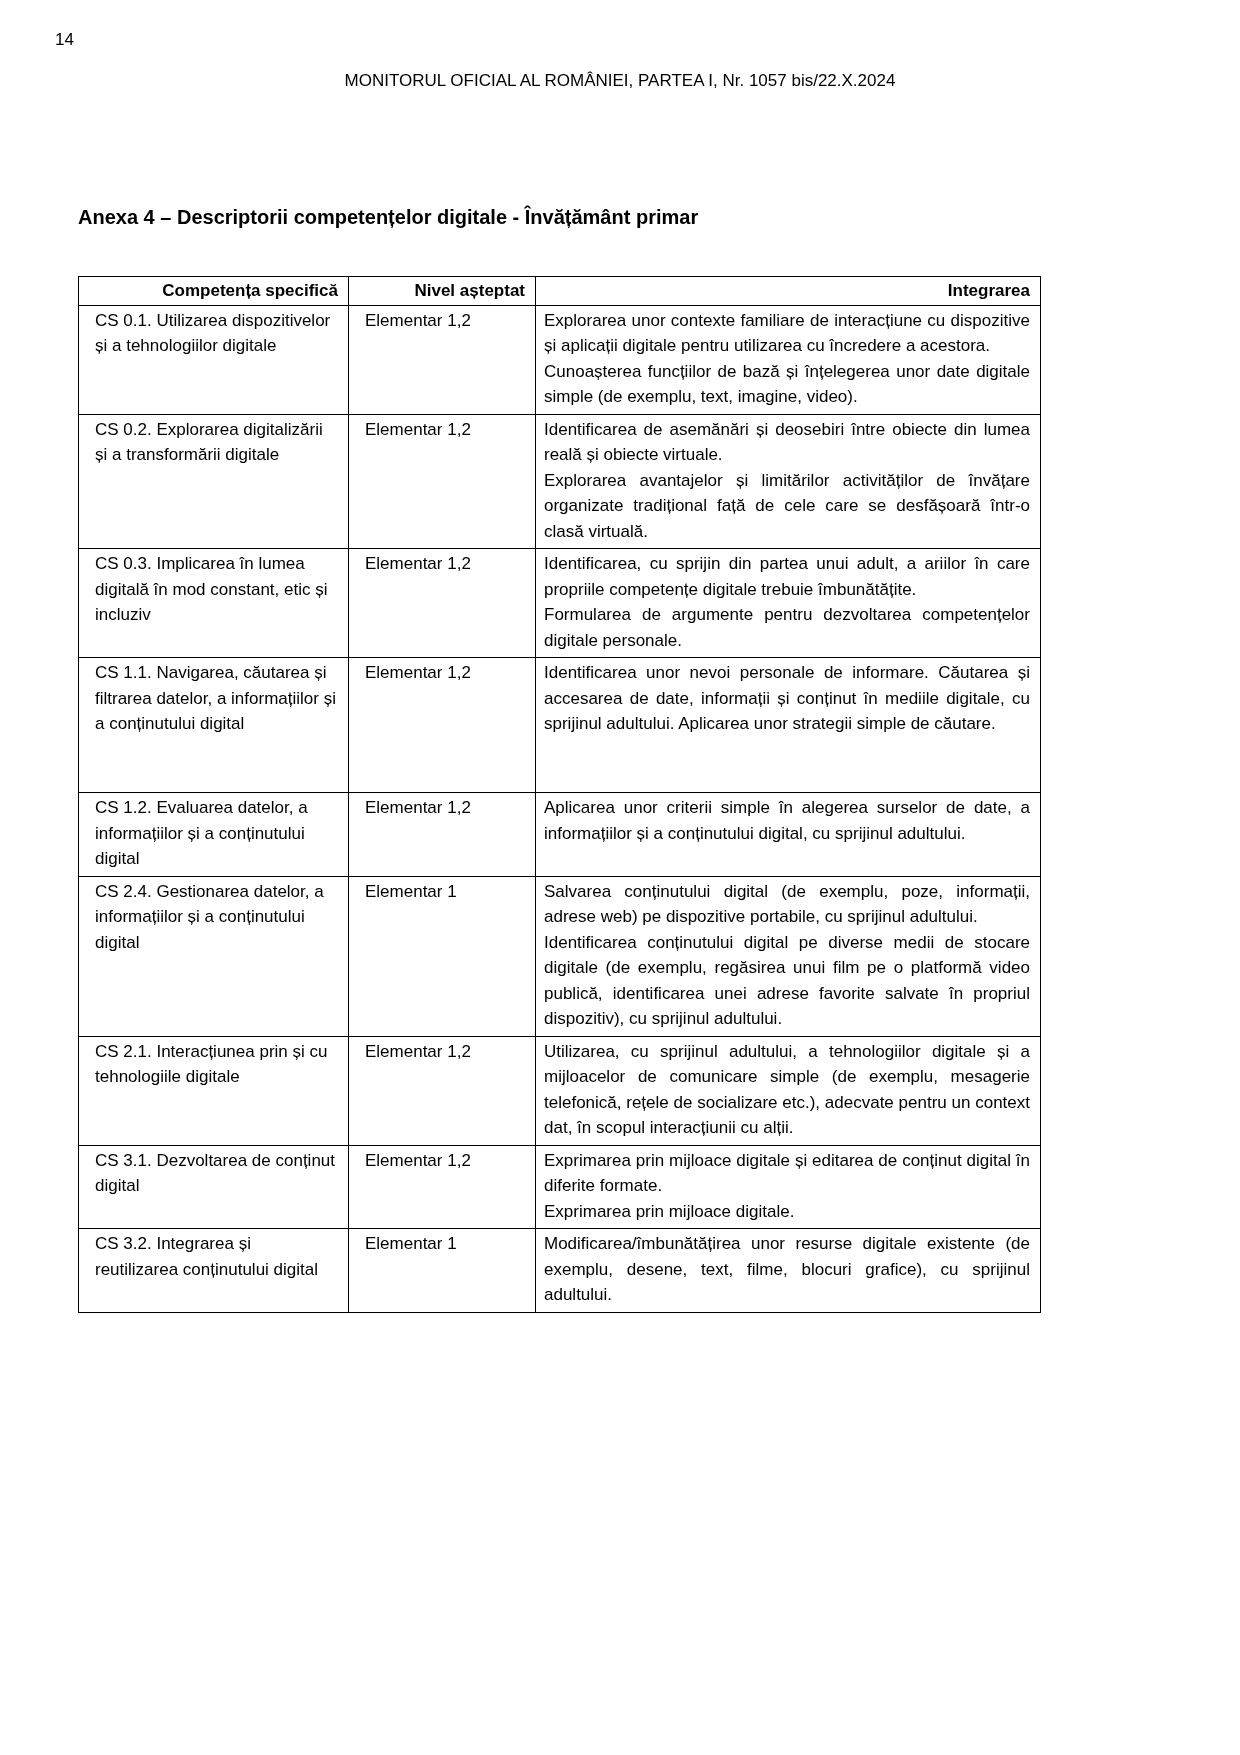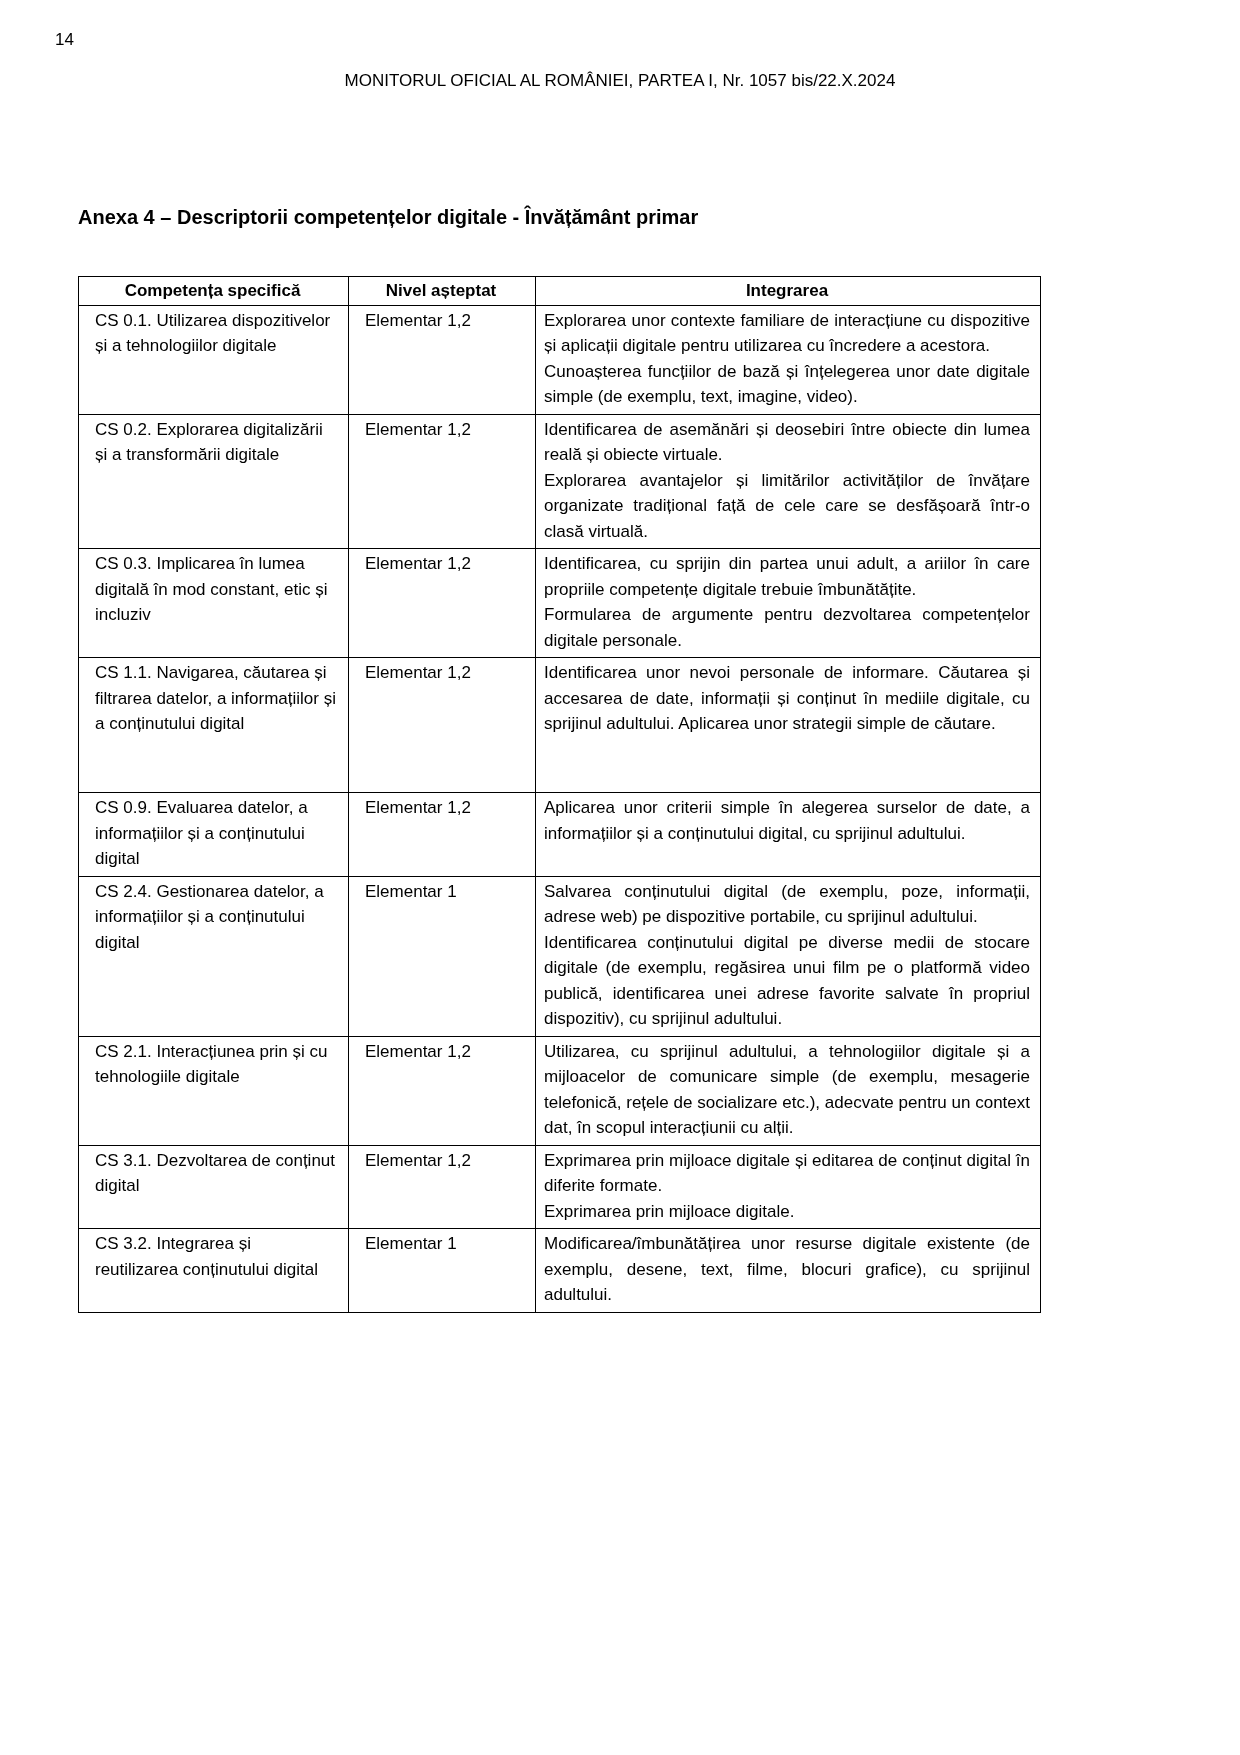--- a/index.html
+++ b/index.html
@@ -48,21 +48,21 @@
   col.c2 { width: 187px; }
   col.c3 { width: 505px; }
   th, td {
     border: 1.5px solid #000000;
     vertical-align: top;
     padding: 2px 10px 4px 8px;
     font-size: 17px;
     line-height: 25.5px;
   }
   th {
-    text-align: center;
+    text-align: right;
     font-weight: bold;
     padding-top: 1px;
     padding-bottom: 1px;
   }
   td.desc {
     text-align: justify;
     white-space: pre-line;
   }
   td.comp, td.nivel {
     white-space: pre-line;
@@ -111,21 +111,21 @@
       <td class="nivel">Elementar 1,2</td>
       <td class="desc">Identificarea, cu sprijin din partea unui adult, a ariilor în care propriile competențe digitale trebuie îmbunătățite.
 Formularea de argumente pentru dezvoltarea competențelor digitale personale.</td>
     </tr>
     <tr class="row-pad">
       <td class="comp">CS 1.1. Navigarea, căutarea și filtrarea datelor, a informațiilor și a conținutului digital</td>
       <td class="nivel">Elementar 1,2</td>
       <td class="desc">Identificarea unor nevoi personale de informare. Căutarea și accesarea de date, informații și conținut în mediile digitale, cu sprijinul adultului. Aplicarea unor strategii simple de căutare.</td>
     </tr>
     <tr>
-      <td class="comp">CS 0.9. Evaluarea datelor, a informațiilor și a conținutului digital</td>
+      <td class="comp">CS 1.2. Evaluarea datelor, a informațiilor și a conținutului digital</td>
       <td class="nivel">Elementar 1,2</td>
       <td class="desc">Aplicarea unor criterii simple în alegerea surselor de date, a informațiilor și a conținutului digital, cu sprijinul adultului.</td>
     </tr>
     <tr>
       <td class="comp">CS 2.4. Gestionarea datelor, a informațiilor și a conținutului digital</td>
       <td class="nivel">Elementar 1</td>
       <td class="desc">Salvarea conținutului digital (de exemplu, poze, informații, adrese web) pe dispozitive portabile, cu sprijinul adultului.
 Identificarea conținutului digital pe diverse medii de stocare digitale (de exemplu, regăsirea unui film pe o platformă video publică, identificarea unei adrese favorite salvate în propriul dispozitiv), cu sprijinul adultului.</td>
     </tr>
     <tr>

